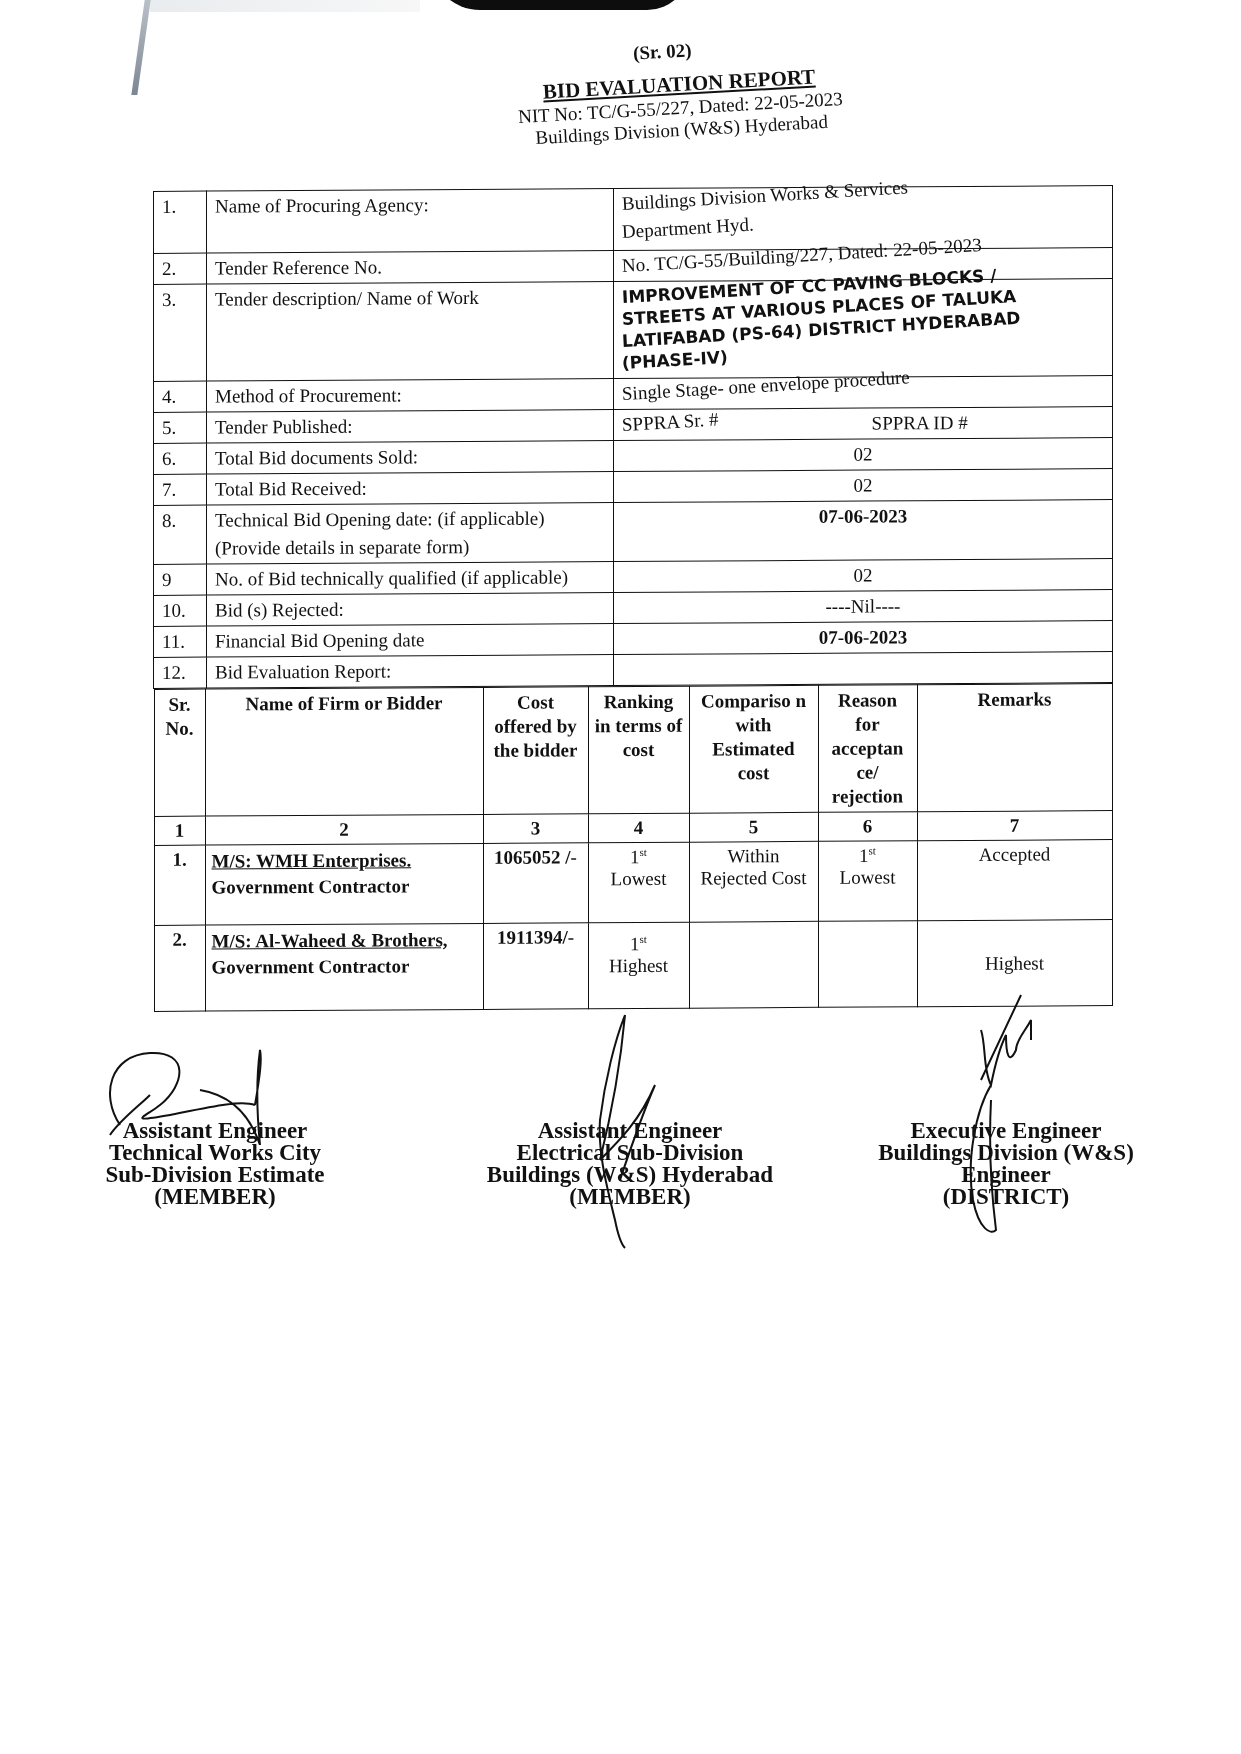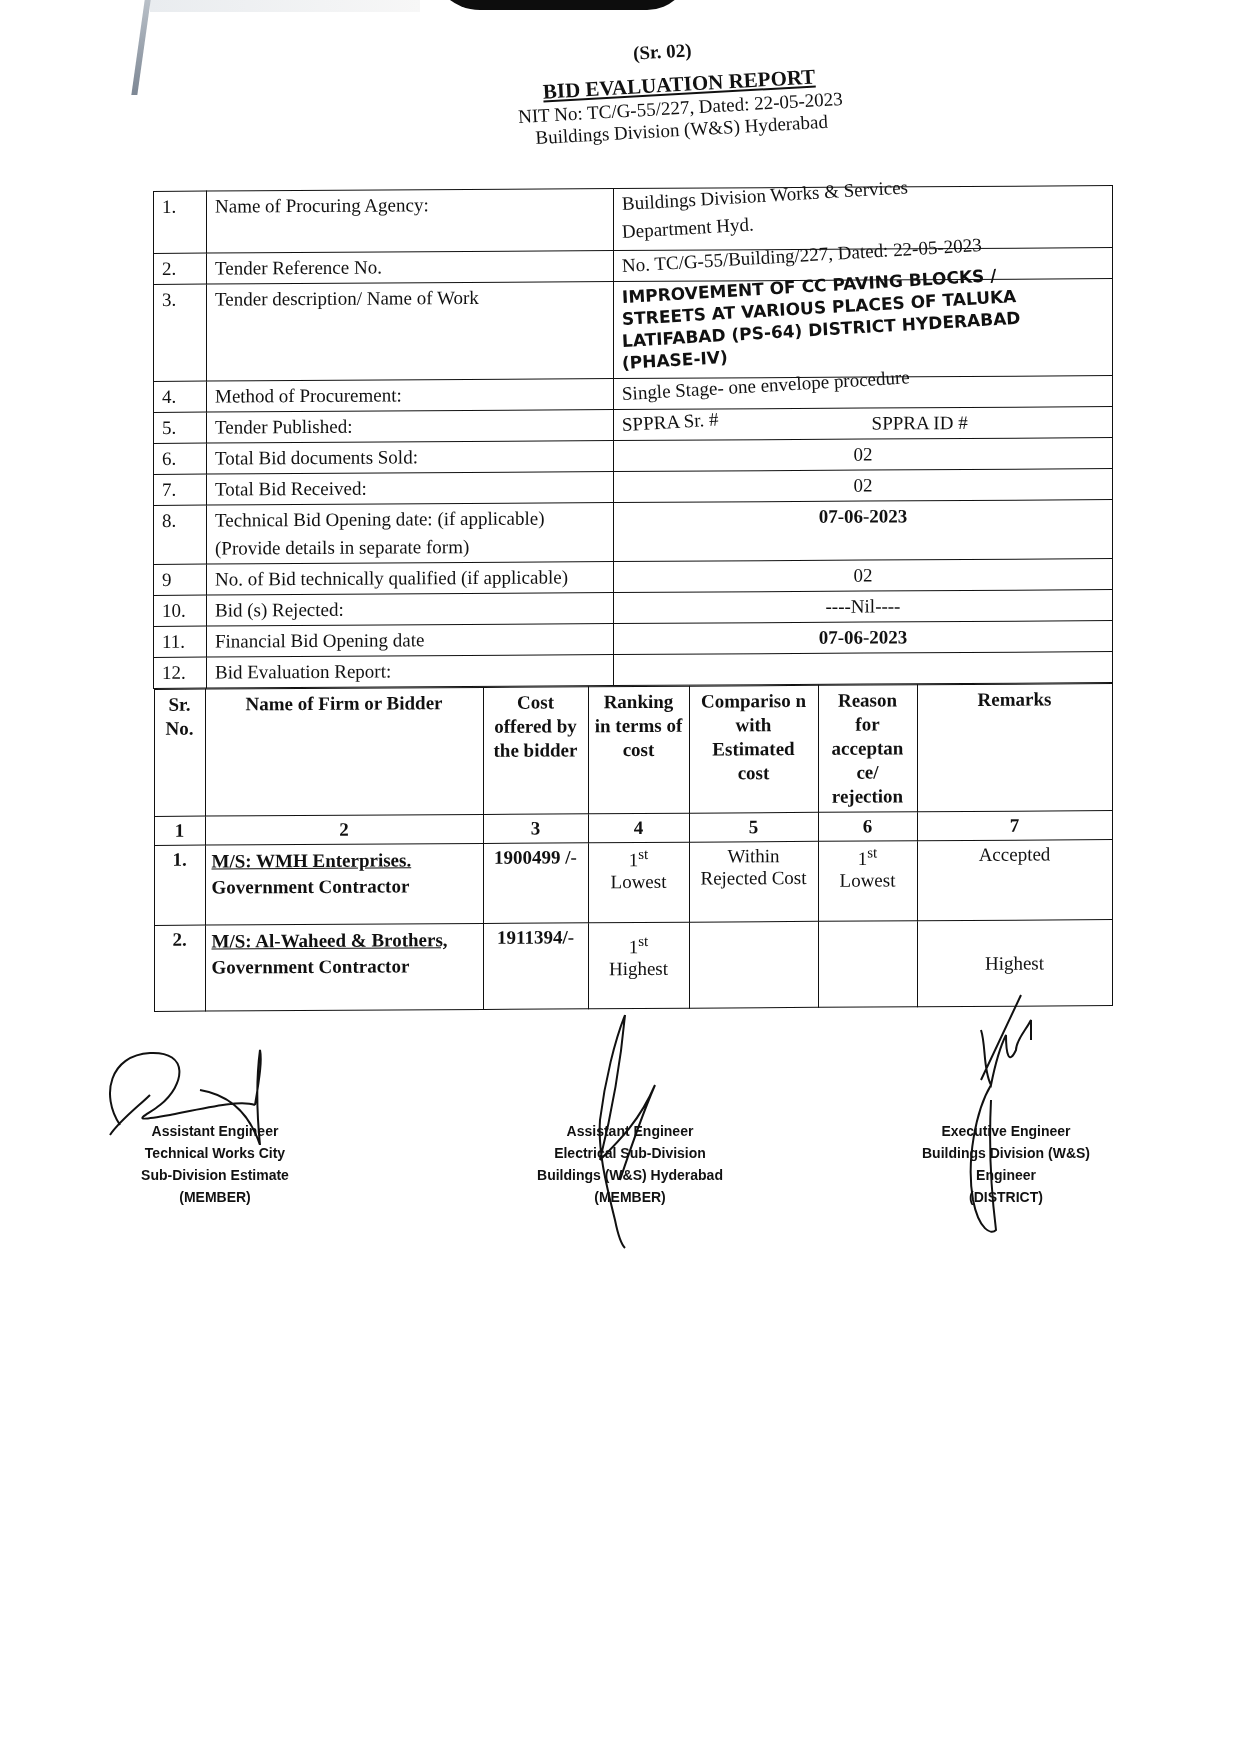--- a/index.html
+++ b/index.html
@@ -33,25 +33,25 @@
     .bold { font-weight: bold; }
     .caps { font-family: "DejaVu Sans", sans-serif; font-weight: bold; font-size: 17px; line-height: 22px;
             transform: rotate(-3deg); transform-origin: 0 50%; display: block; }
     .tilt { display: block; transform: rotate(-3deg); transform-origin: 0 50%; }
 
     table.bids { width: 100%; border-collapse: collapse; font-size: 19px; }
     table.bids td { border: 1.6px solid #111; padding: 3px 6px; text-align: center; vertical-align: top; }
     .bh { font-weight: bold; line-height: 24px; }
     .firm { text-align: left !important; font-weight: bold; line-height: 26px; }
     .firm .u { text-decoration: underline; }
-    sup { font-size: 15px; }
+    sup { font-size: 11px; }
 
     
     .sig { position: absolute; top: 1120px; text-align: center;
-           font-family: Liberation Sans, sans-serif; font-weight: bold; font-size: 14px; line-height: 22px; }
+           font-family: Liberation Serif, serif; font-weight: bold; font-size: 23px; line-height: 22px; }
     .sig svg { position: absolute; pointer-events: none; }
     .sig-1 { left: 70px; width: 290px; }
     .sig-2 { left: 480px; width: 300px; }
     .sig-3 { left: 876px; width: 260px; }
     .sig-line { position: relative; z-index: 1; }
   </style>
 </head>
 <body>
 
 <div class="photo-corner"></div>
@@ -169,21 +169,21 @@
             <td class="bold">5</td>
             <td class="bold">6</td>
             <td class="bold">7</td>
           </tr>
           <tr style="height:80px">
             <td class="bold">1.</td>
             <td class="firm">
               <div class="u">M/S: WMH Enterprises.</div>
               <div>Government Contractor</div>
             </td>
-            <td class="bold">1900499 /-</td>
+            <td class="bold">1065052 /-</td>
             <td>
               <span>1</span><sup>st</sup><br>
               <span>Lowest</span>
             </td>
             <td>Within Rejected Cost</td>
             <td>
               <span>1</span><sup>st</sup><br>
               <span>Lowest</span>
             </td>
             <td>Accepted</td>

